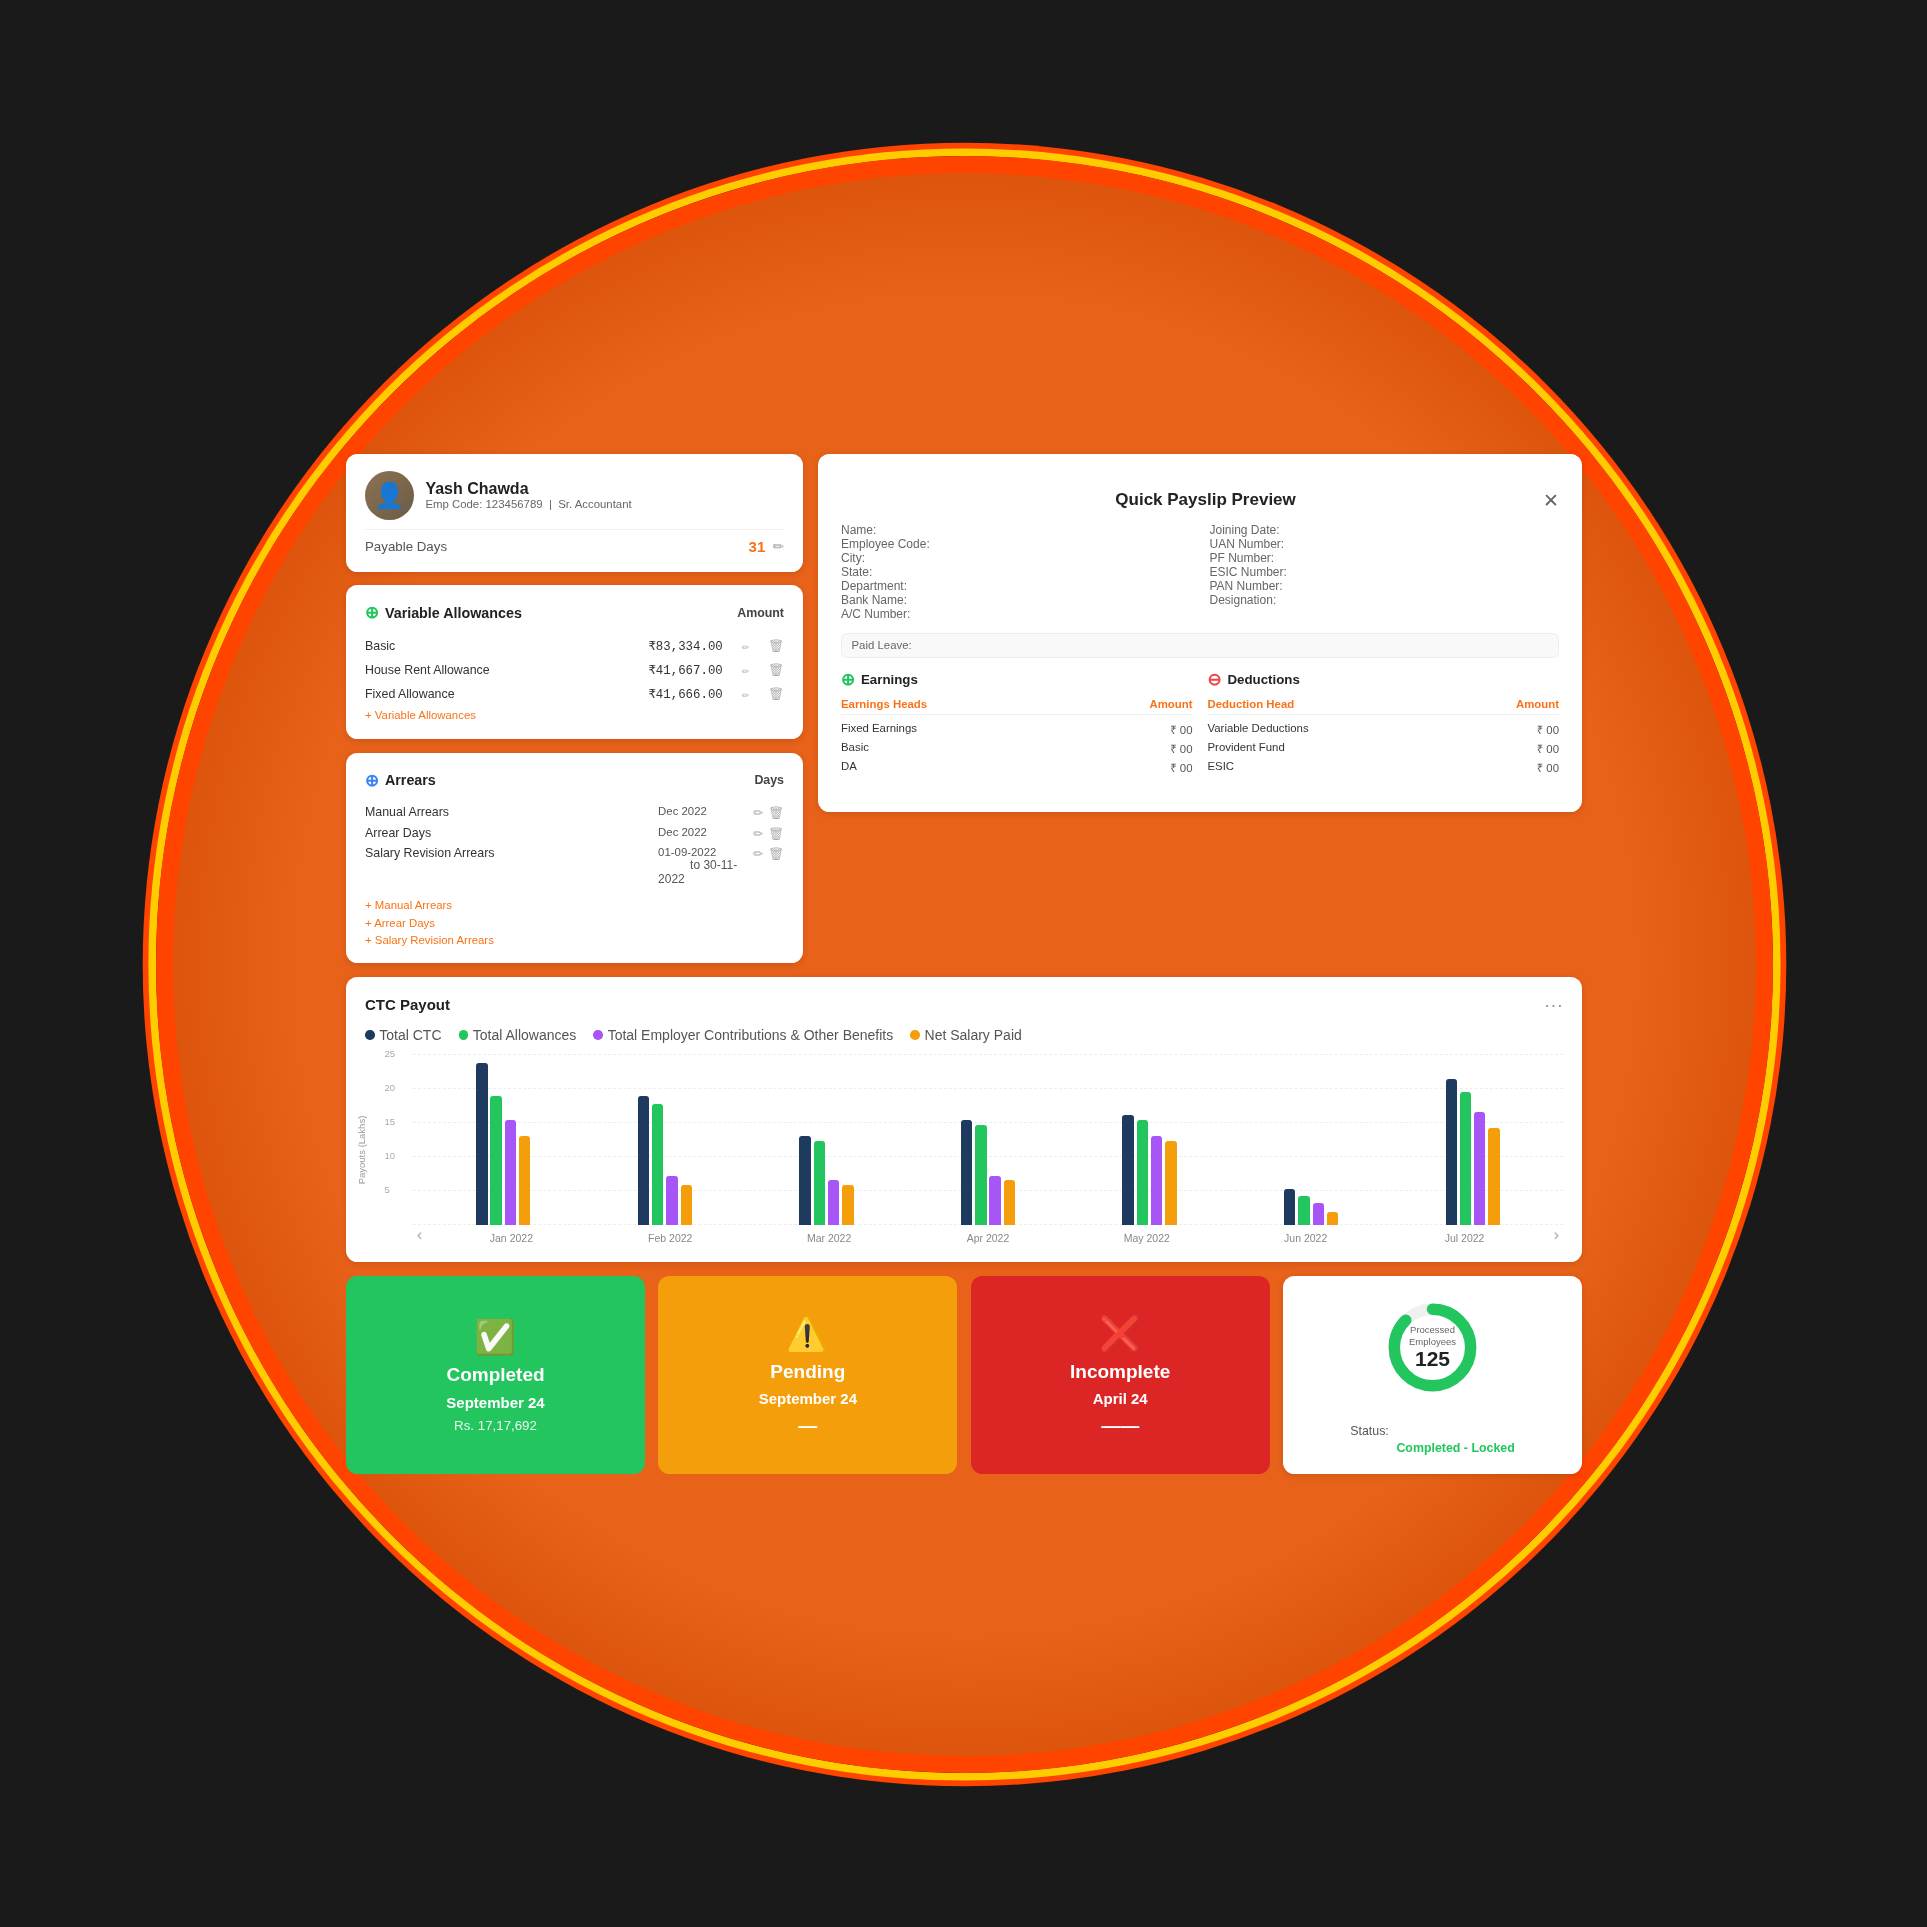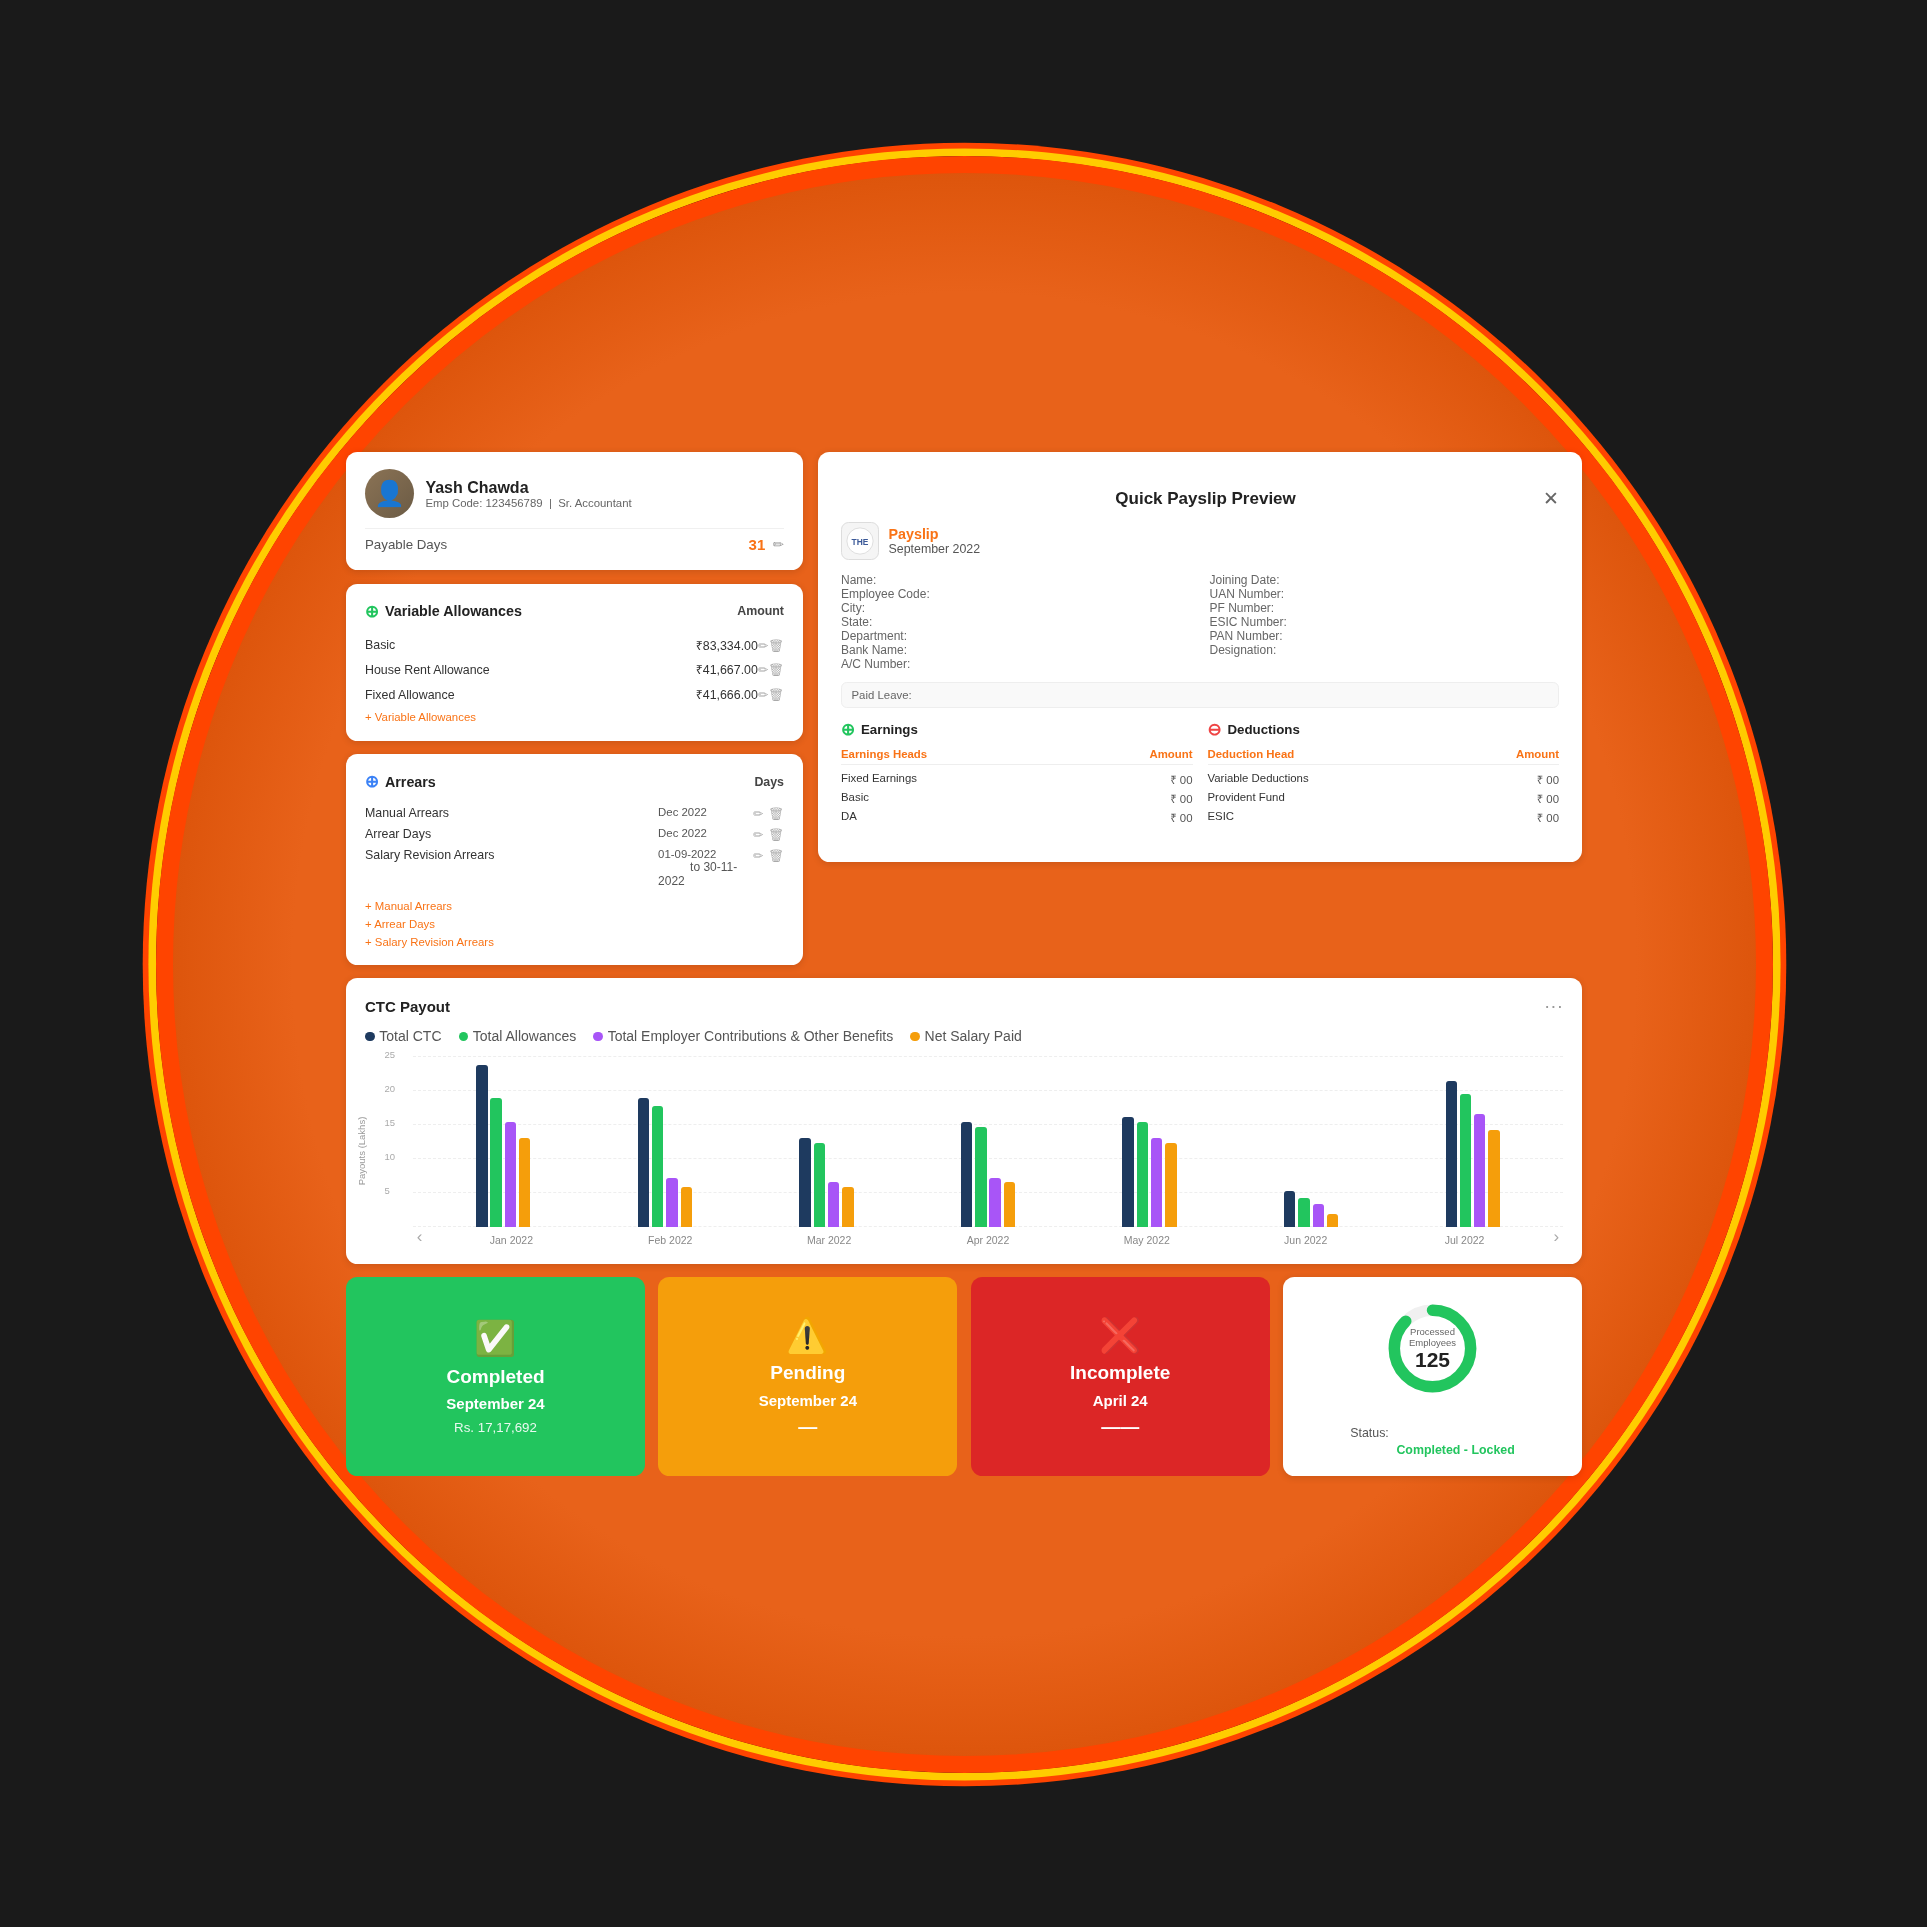--- a/index.html
+++ b/index.html
@@ -120,23 +120,24 @@
       display: flex;
       justify-content: space-between;
       align-items: center;
       padding: 3.8px 0;
       font-size: 12.4px;
       color: #333;
     }
     .allowance-val {
       display: flex;
       align-items: center;
-      gap: 0;
+      gap: 19px;
       color: #333;
       font-size: 12.4px;
+      font-family: Liberation Mono, monospace;
     }
     .icon-btn { color: #aaa; font-size: 12.4px; cursor: pointer; }
     .add-link { color: #F97316; font-size: 11.4px; text-decoration: none; cursor: pointer; margin-top: 3.8px; display: inline-block; }
 
     
     .arrear-row {
       display: flex;
       padding: 2.9px 0;
       font-size: 12.4px;
       color: #333;
@@ -510,32 +511,20 @@
             </div>
         </div>
 
       </div>
 
       <div class="payslip-card">
         <div class="payslip-header">
           <div style="width:27px;"></div>
           <span class="payslip-title">Quick Payslip Preview</span>
           <button class="close-btn">✕</button>
-        </div>
-        <div class="payslip-company">
-          <div class="company-logo">
-            <svg width="30" height="30" viewBox="0 0 32 32" style="font-size:10px">
-              <circle cx="16" cy="16" r="14" fill="#fff" stroke="#ddd" stroke-width="1"></circle>
-              <text x="16" y="20" text-anchor="middle" font-size="9" fill="#3b5998" font-weight="bold">THE</text>
-            </svg>
-          </div>
-          <div>
-            <div class="payslip-name">Payslip</div>
-            <div class="payslip-period">September 2022</div>
-          </div>
         </div>
 
         <div class="payslip-info-grid">
           <div>
             <div class="info-row">
                 <span class="info-label">Name:</span>
                 <span class="info-val"></span>
               </div>
             <div class="info-row">
                 <span class="info-label">Employee Code:</span>

